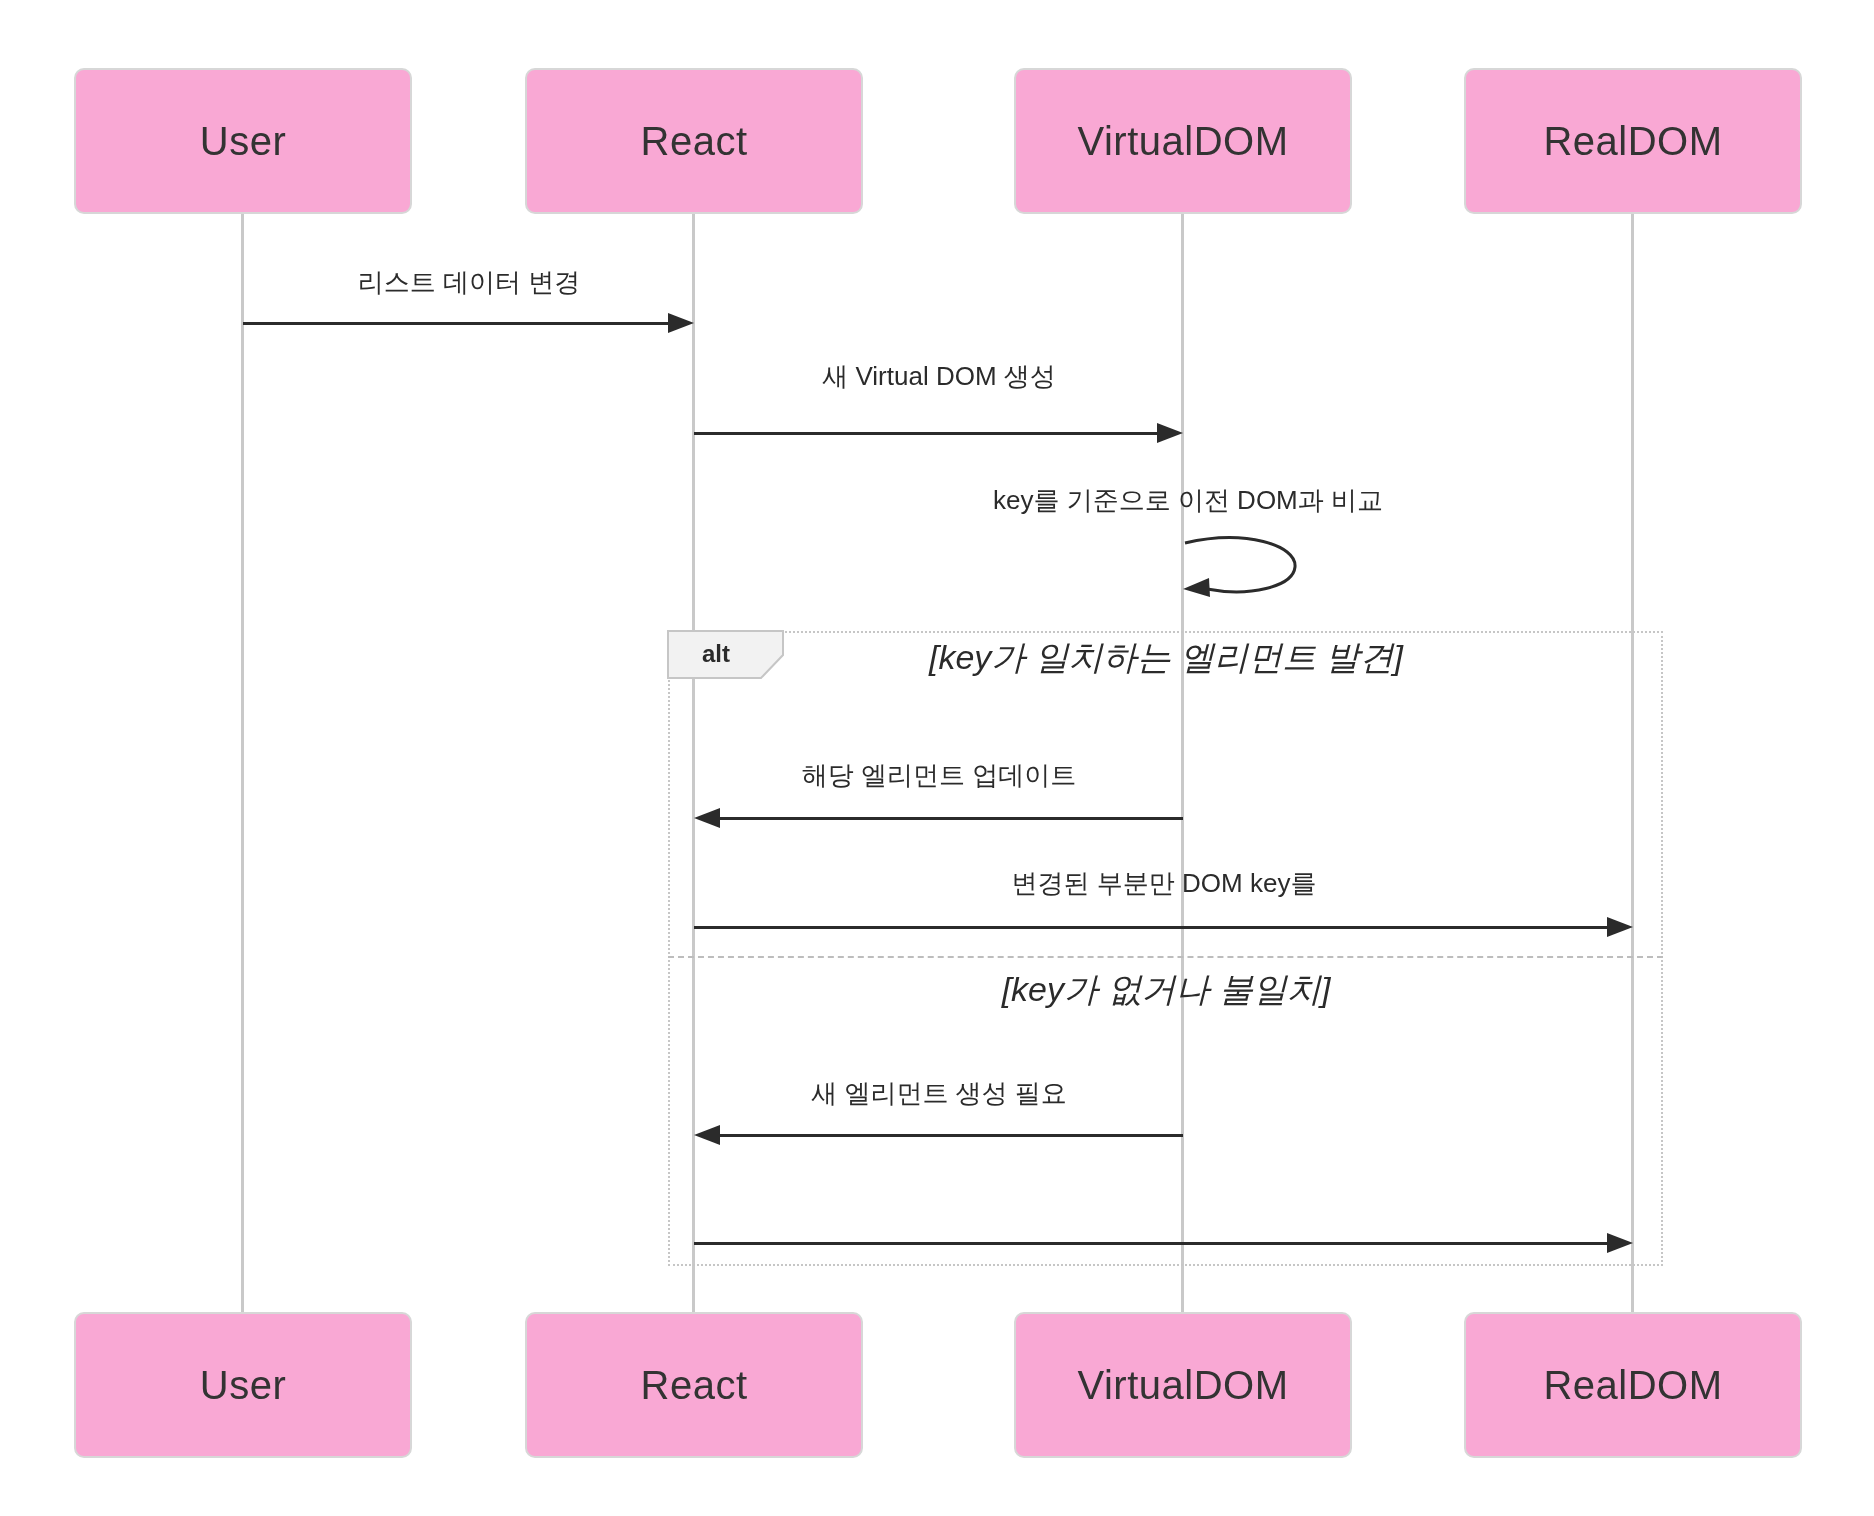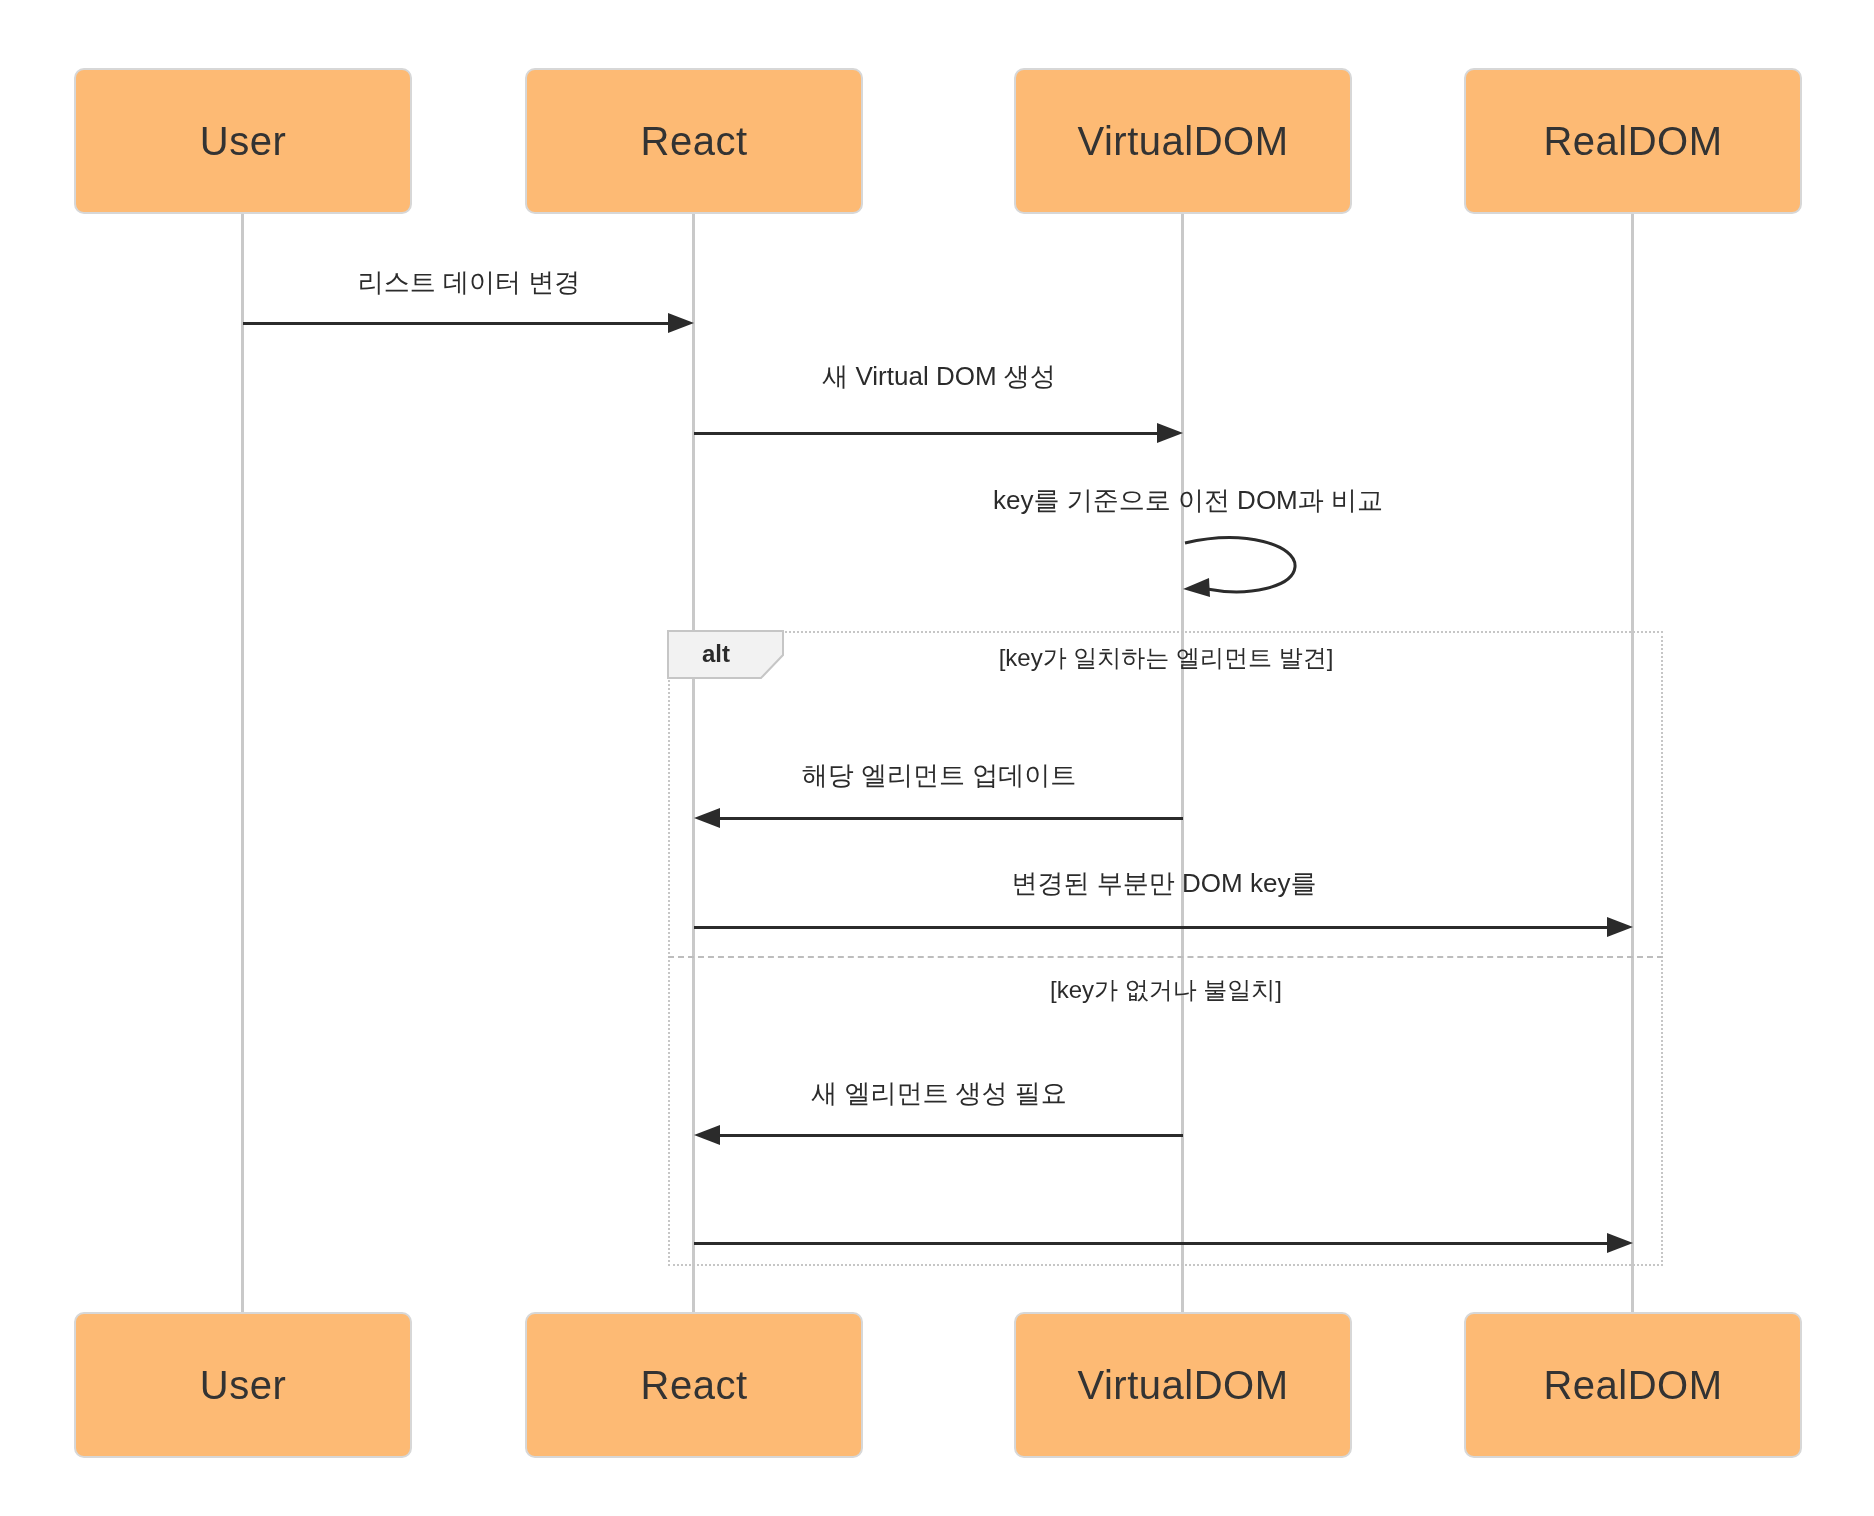--- a/index.html
+++ b/index.html
@@ -8,21 +8,21 @@
     width: 1874px;
     height: 1516px;
     background: #ffffff;
     font-family: "Liberation Sans", "DejaVu Sans", sans-serif;
     overflow: hidden;
   }
   .actor {
     position: absolute;
     width: 338px;
     height: 146px;
-    background: #fdba74;
+    background: #f9a8d4;
     border: 2px solid #d7d7d7;
     border-radius: 10px;
     box-sizing: border-box;
     display: flex;
     align-items: center;
     justify-content: center;
     font-size: 40px;
     color: #333333;
     letter-spacing: 0.5px;
   }
@@ -77,22 +77,23 @@
     position: absolute;
     left: 668px; top: 631px;
     width: 96px; height: 46px;
     display: flex; align-items: center; justify-content: center;
     font-size: 24px; font-weight: bold; color: #2b2b2b;
   }
   .condition-label {
     position: absolute;
     transform: translate(-50%, -50%);
     white-space: nowrap;
-    font-size: 24px;
+    font-size: 34px;
     color: #2b2b2b;
+    font-style: italic;
   }
   .selfloop-svg { position: absolute; left: 1183px; top: 535px; }
 </style>
 </head>
 <body>
 
 <div class="stage">
 
   <div class="lifeline" style="left:241px;"></div>
   <div class="lifeline" style="left:692px;"></div>

